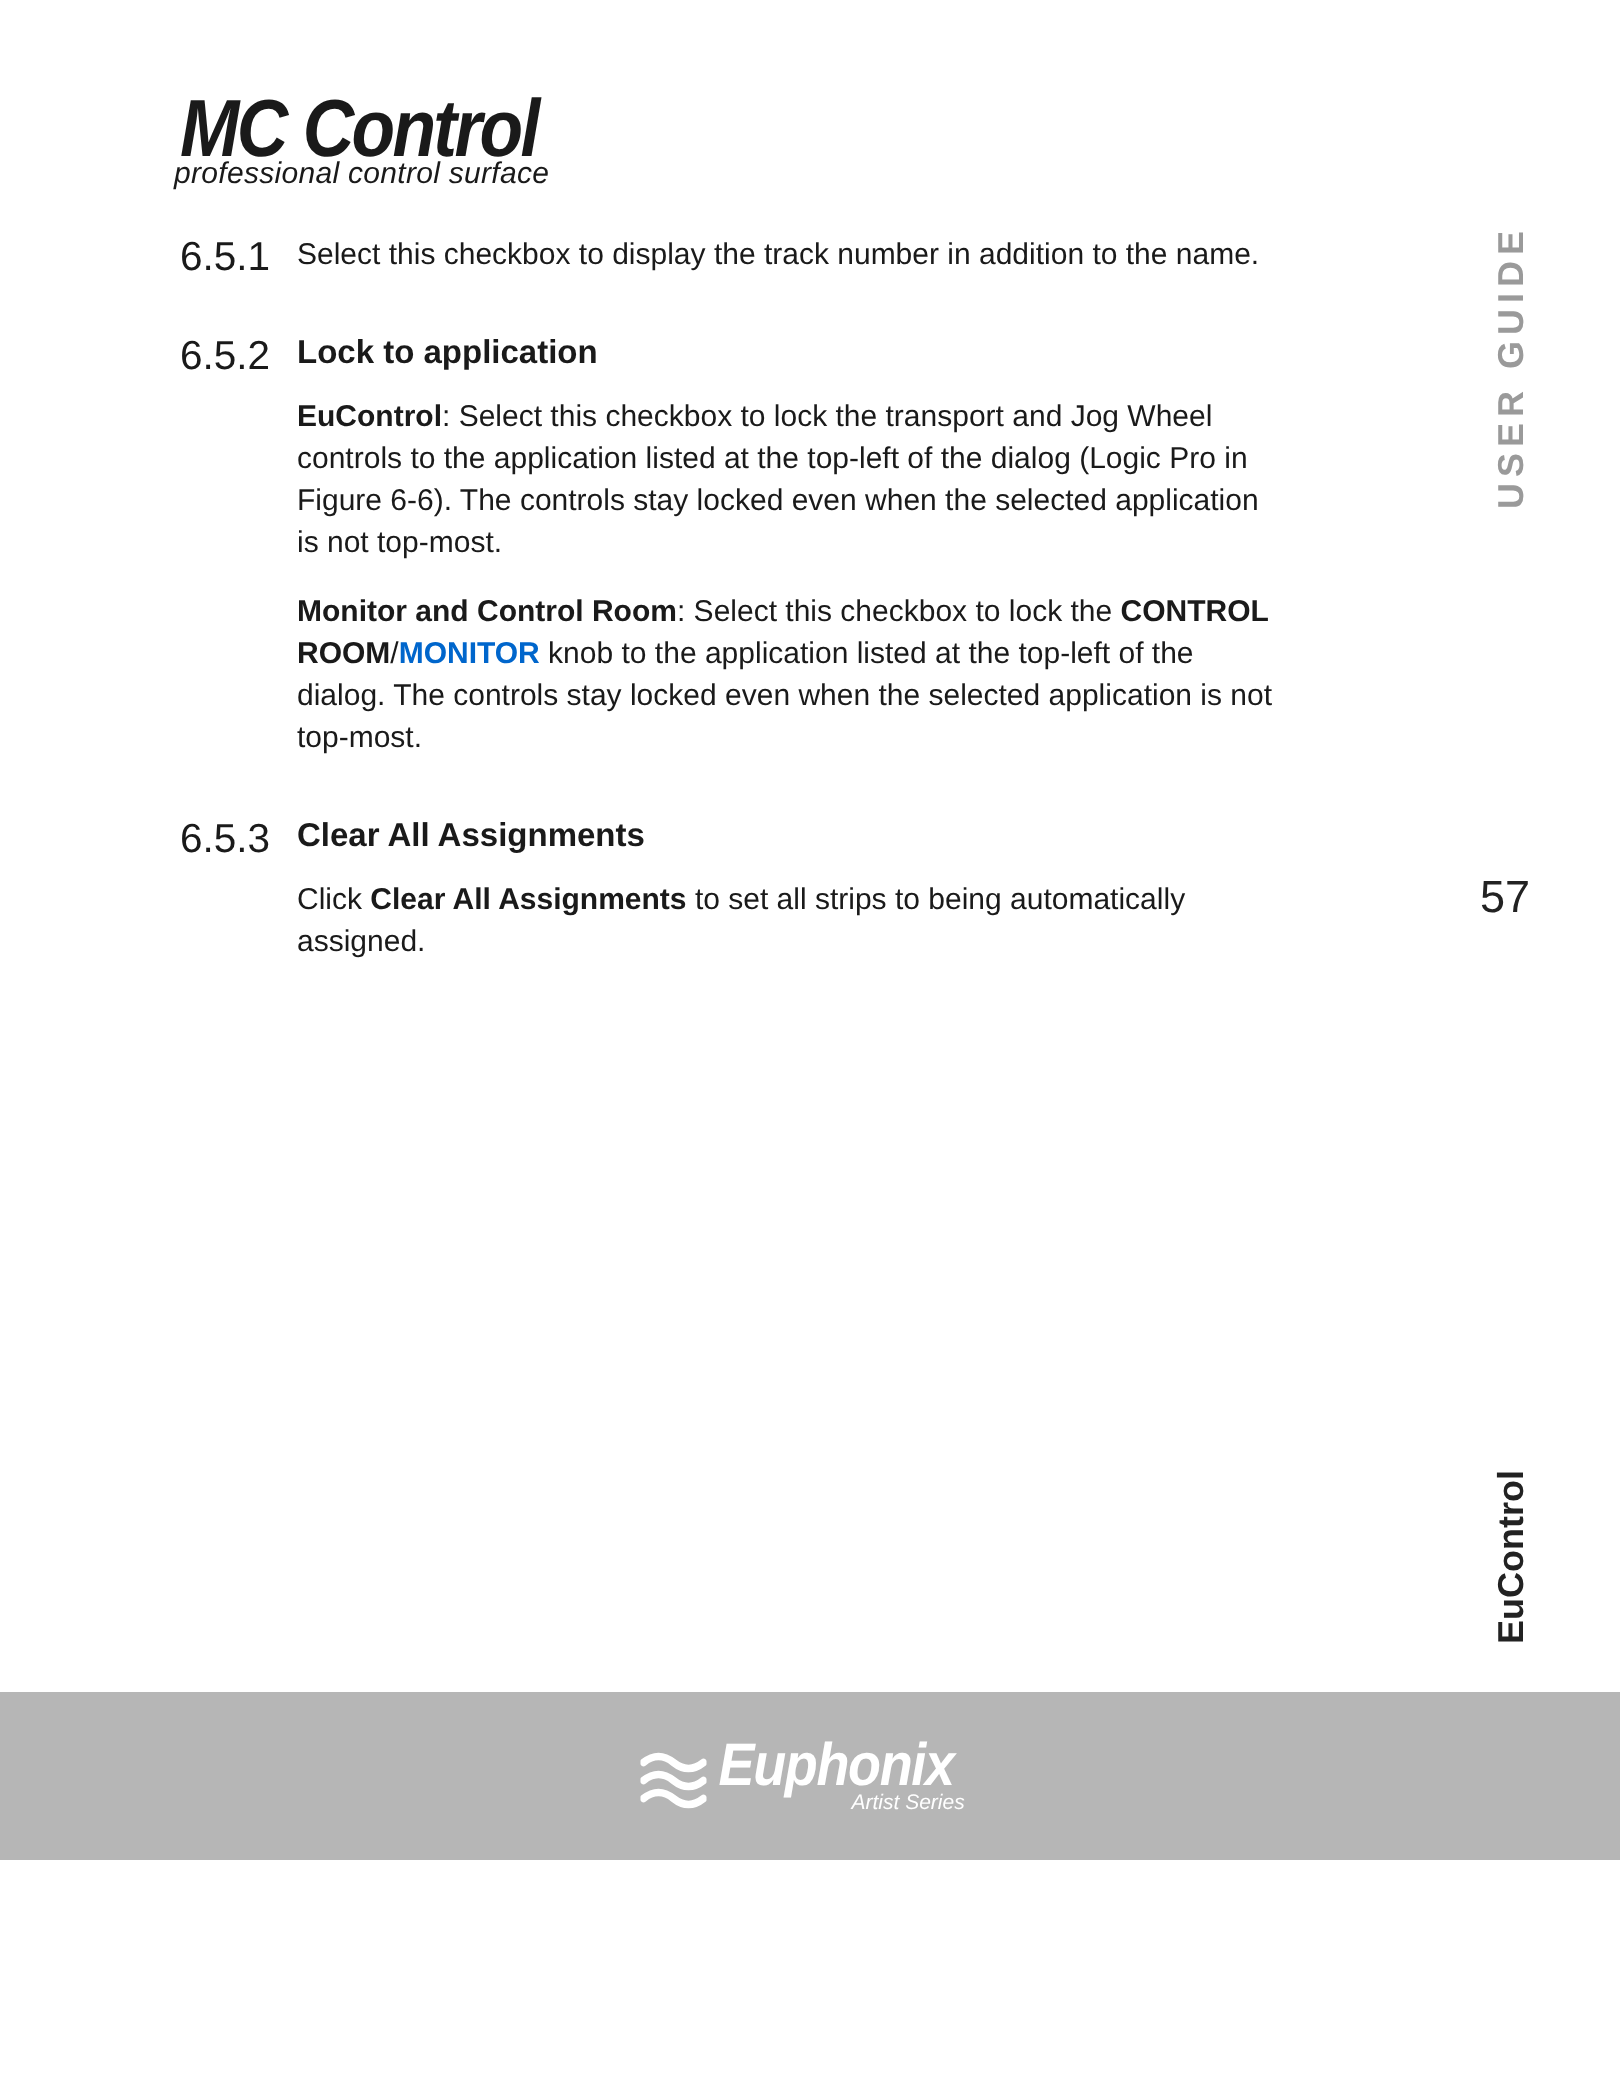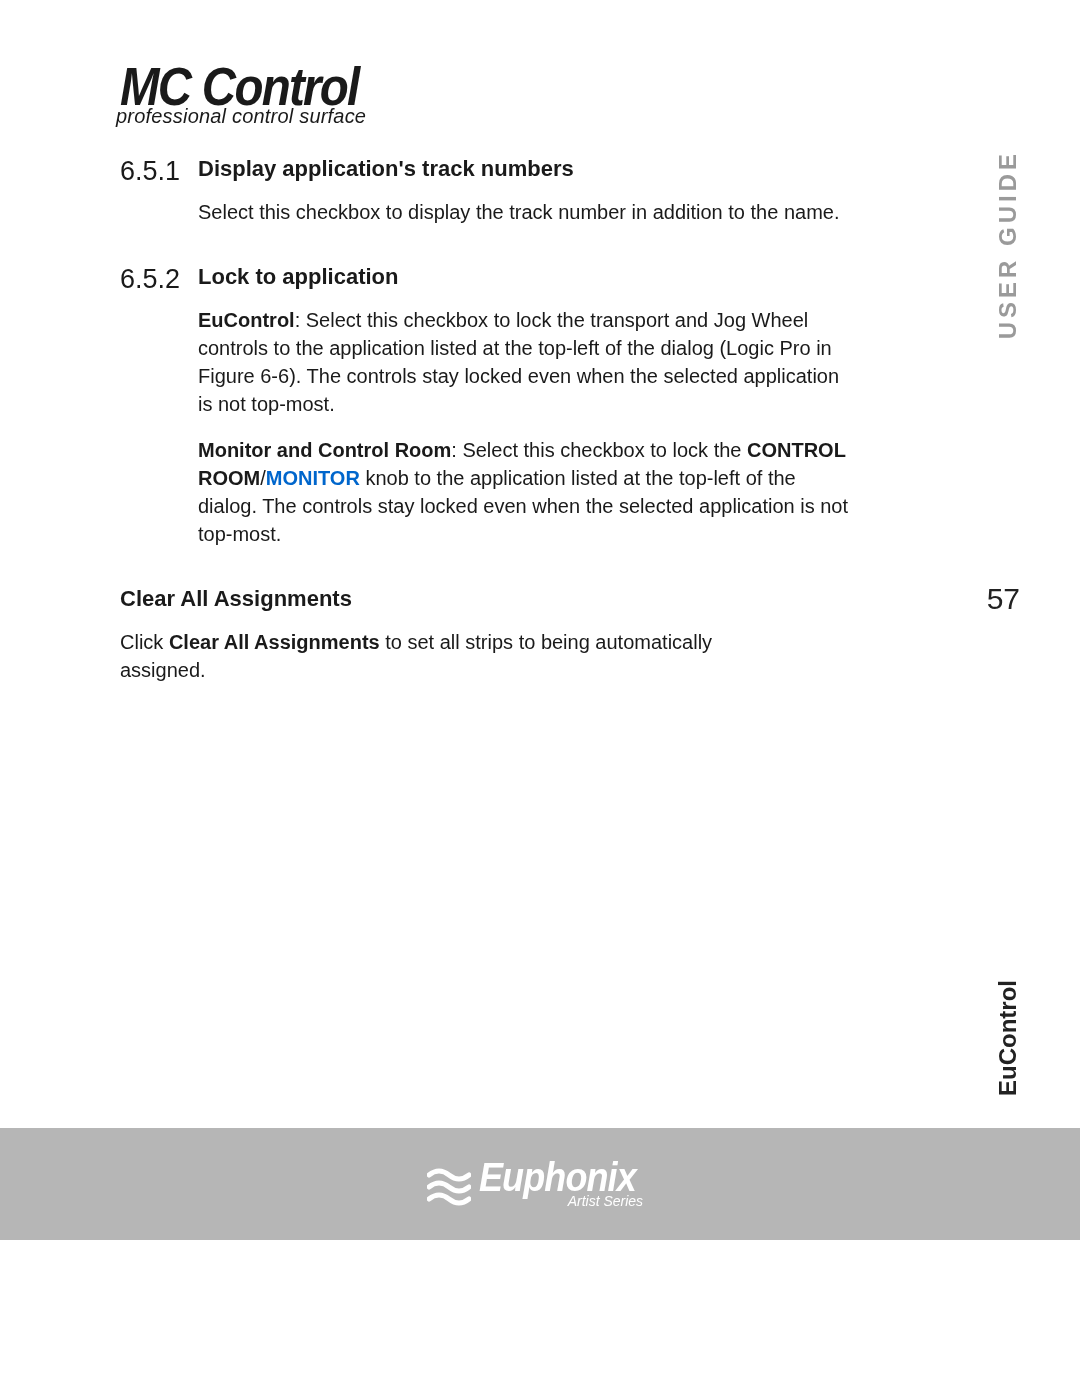--- a/index.html
+++ b/index.html
@@ -131,39 +131,39 @@
 <div class="page">
 
   <div class="logo">
     <div class="logo-title">MC Control</div>
     <div class="logo-sub">professional control surface</div>
   </div>
 
   <div class="section">
     <div class="sec-num">6.5.1</div>
     <div class="sec-body">
-      <div class="sec-title">Display application's track numbers</div>
       <div class="para">Select this checkbox to display the track number in addition to the name.</div>
     </div>
   </div>
 
   <div class="section">
     <div class="sec-num">6.5.2</div>
     <div class="sec-body">
       <div class="sec-title">Lock to application</div>
       <div class="para">
         <span class="b">EuControl</span><span>: Select this checkbox to lock the transport and Jog Wheel controls to the application listed at the top-left of the dialog (Logic Pro in Figure 6-6). The controls stay locked even when the selected application is not top-most.</span>
       </div>
       <div class="para">
         <span class="b">Monitor and Control Room</span><span>: Select this checkbox to lock the </span><span class="b">CONTROL ROOM</span><span>/</span><span class="link">MONITOR</span><span> knob to the application listed at the top-left of the dialog. The controls stay locked even when the selected application is not top-most.</span>
       </div>
     </div>
   </div>
 
   <div class="section">
+    <div class="sec-num">6.5.3</div>
     <div class="sec-body">
       <div class="sec-title">Clear All Assignments</div>
       <div class="para">
         <span>Click </span><span class="b">Clear All Assignments</span><span> to set all strips to being automatically assigned.</span>
       </div>
     </div>
   </div>
 
   <div class="side-top">USER GUIDE</div>
   <div class="page-num">57</div>

